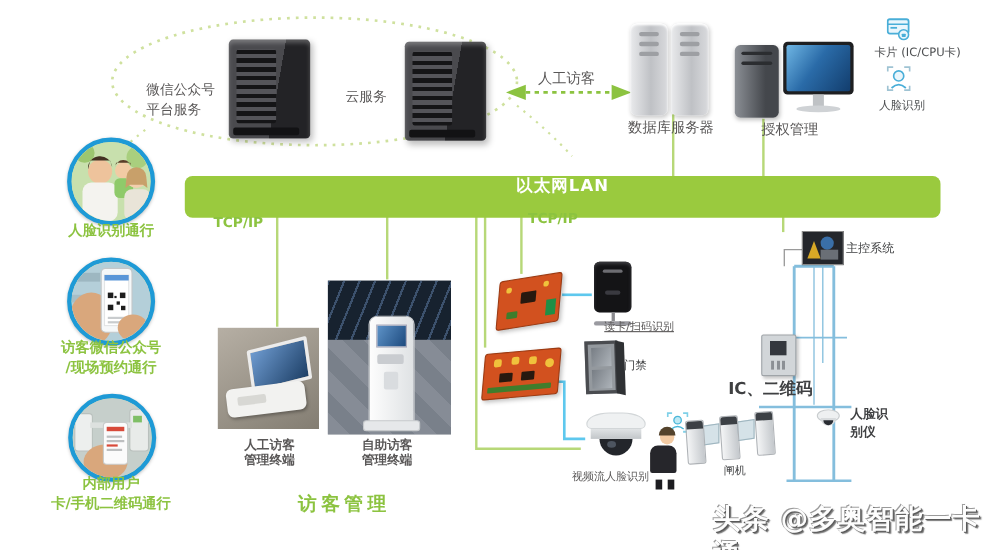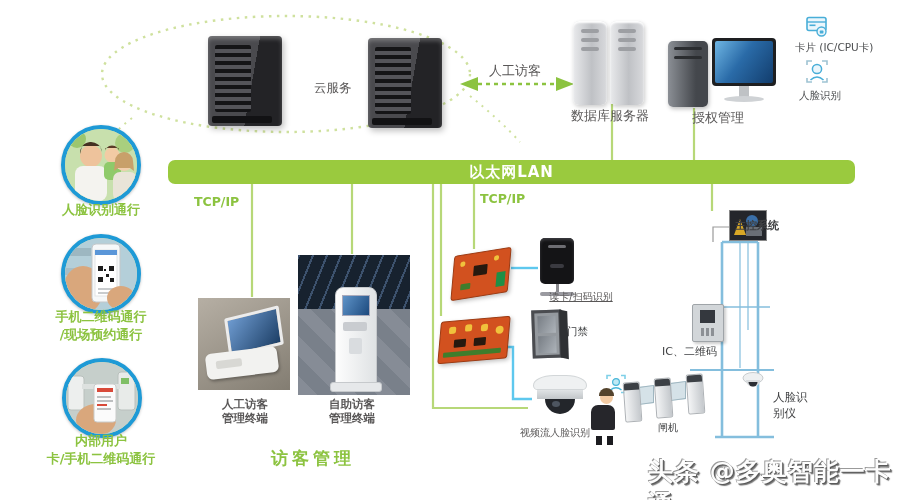--- a/index.html
+++ b/index.html
@@ -110,22 +110,22 @@
 
   
   .icbox{width:30px;height:36px;background:#d2d6d9;border:1px solid #9fa4a8;border-radius:2px;box-shadow:2px 2px 3px rgba(0,0,0,.2);}
   .icbox .scr{position:absolute;left:7px;top:5px;width:15px;height:13px;background:#34383e;}
   .icbox .btn{position:absolute;left:8px;top:23px;width:13px;height:8px;
        background:repeating-linear-gradient(90deg,#8c9095 0 3px,#d2d6d9 3px 5px);}
 
   .mphoto{width:36px;height:29px;background:#24262b;overflow:hidden;border:1px solid #888;}
 
   svg.layer{position:absolute;left:0;top:0;pointer-events:none;}
-  .lanbar{left:168px;top:160px;width:687px;height:24px;border-radius:7px;
-       display:flex;align-items:center;justify-content:center;color:#fff;font-weight:bold;font-size:15px;letter-spacing:1px;}
+  .lanbar{left:168px;top:160px;width:687px;height:38px;border-radius:7px;
+       display:flex;justify-content:center;color:#fff;font-weight:bold;font-size:15px;letter-spacing:1px;}
 </style>
 </head>
 <body>
 
 <div id="stage">
 
   <svg class="layer" width="900" height="500" viewBox="0 0 900 500">
 
     <ellipse cx="286" cy="74" rx="184" ry="58" fill="none" stroke="#cfe19e" stroke-width="2.4" stroke-dasharray="2.5 5.5"></ellipse>
 
@@ -162,20 +162,22 @@
       <path d="M748,242 V330" stroke-width="1.2"></path>
       <path d="M710,307 H770" stroke-width="1.6"></path>
       <path d="M690,370 H774" stroke-width="2.2"></path>
       <path d="M715,437 H774" stroke-width="2.4"></path>
     </g>
     <path d="M730,227 H713 V242" stroke="#9a9a9a" stroke-width="1.2" fill="none"></path>
   </svg>
 
   <div class="abs wm-bottom">头条 @多奥智能一卡通</div>
 
+  <div class="abs gray pre" style="left:133px;top:72px;font-size:12.5px;line-height:1.5;">微信公众号
+平台服务</div>
   <div class="abs rack" style="left:208px;top:36px;">
     <div class="slats"></div>
       <div class="foot"></div>
   </div>
   <div class="abs gray" style="left:314px;top:80px;font-size:12.5px;">云服务</div>
   <div class="abs rack" style="left:368px;top:38px;">
     <div class="slats"></div>
       <div class="foot"></div>
   </div>
 
@@ -257,21 +259,21 @@
         <rect x="33" y="39" width="5" height="5"></rect>
           <rect x="41" y="36" width="3" height="3"></rect>
         <rect x="45" y="40" width="4" height="4"></rect>
           <rect x="39" y="31" width="2" height="2"></rect>
       </g>
       <rect x="33" y="50" width="16" height="2" fill="#c9ccce"></rect>
         <rect x="33" y="54" width="12" height="2" fill="#c9ccce"></rect>
       <ellipse cx="56" cy="60" rx="14" ry="12" fill="#d9a77c"></ellipse>
     </svg>
   </div>
-  <div class="abs glabel ctr pre" style="left:26px;top:308px;width:150px;font-size:13px;line-height:1.35;">手机二维码通行
+  <div class="abs glabel ctr pre" style="left:26px;top:308px;width:150px;font-size:13px;line-height:1.35;">访客微信公众号
 /现场预约通行</div>
 
   <div class="abs pcirc" style="left:62px;top:358px;">
     <svg width="72" height="72" viewBox="0 0 72 72">
       <rect width="72" height="72" fill="#c6cfcb"></rect>
       <rect x="2" y="14" width="16" height="34" rx="3" fill="#edefee" stroke="#b9c0bd"></rect>
       <rect x="52" y="10" width="17" height="38" rx="3" fill="#e8ebe9" stroke="#b9c0bd"></rect>
       <rect x="55" y="16" width="8" height="6" fill="#7fbf66"></rect>
       <rect x="16" y="22" width="38" height="5" fill="#dde1df"></rect>
       <ellipse cx="30" cy="58" rx="20" ry="16" fill="#d9a77c"></ellipse>
@@ -372,31 +374,31 @@
 
 
   <div class="abs mphoto" style="left:729px;top:210px;">
     <svg width="36" height="29" viewBox="0 0 36 29">
       <rect width="36" height="29" fill="#24262b"></rect>
       <path d="M4,24 L10,8 L16,24 Z" fill="#d8a826"></path>
       <circle cx="22" cy="10" r="6" fill="#3a6fa8"></circle>
       <rect x="16" y="16" width="16" height="9" fill="#6a6f76"></rect>
     </svg>
   </div>
-  <div class="abs dark" style="left:735px;top:218px;font-size:11px;font-weight:bold;">主控系统</div>
+  <div class="abs dark" style="left:769px;top:218px;font-size:11px;font-weight:normal;">主控系统</div>
 
   <div class="abs icbox" style="left:692px;top:304px;">
     <div class="scr"></div>
       <div class="btn"></div>
   </div>
-  <div class="abs dark" style="left:662px;top:344px;font-size:11px;font-weight:normal;">IC、二维码</div>
+  <div class="abs dark" style="left:662px;top:344px;font-size:15px;font-weight:bold;">IC、二维码</div>
 
   <div class="abs" style="left:742px;top:372px;width:22px;">
     <svg width="22" height="22" viewBox="0 0 22 22">
       <ellipse cx="11" cy="6" rx="10" ry="5.5" fill="#eef0f1" stroke="#c8ccce"></ellipse>
       <path d="M4,8 a7,7 0 0 0 14,0 z" fill="#d8dbdd"></path>
       <path d="M6.5,10 a4.5,4.5 0 0 0 9,0 z" fill="#2a2d33"></path>
     </svg>
   </div>
-  <div class="abs dark pre" style="left:773px;top:389px;font-size:11.5px;font-weight:normal;line-height:1.4;">人脸识
+  <div class="abs dark pre" style="left:773px;top:368px;font-size:11.5px;font-weight:bold;line-height:1.4;">人脸识
 别仪</div>
 
 </div>
 
 </body></html>

